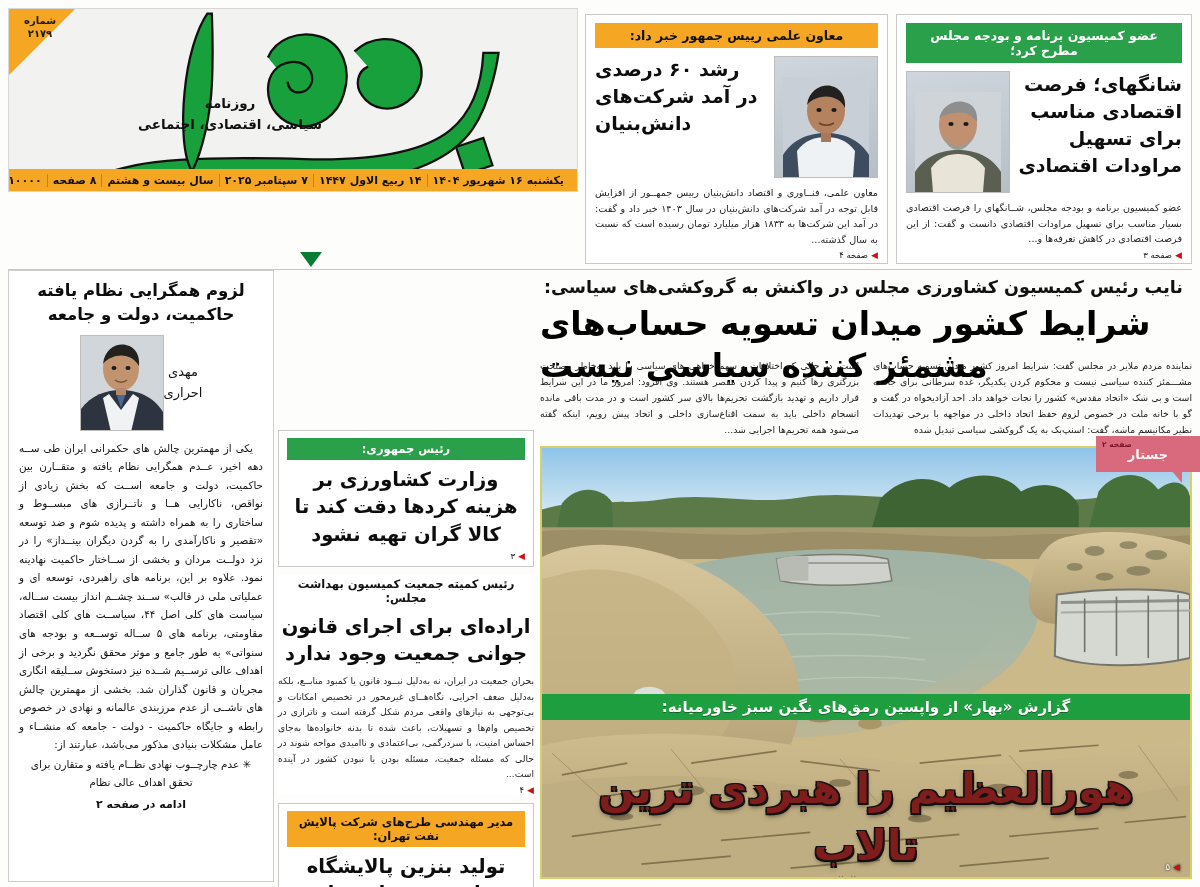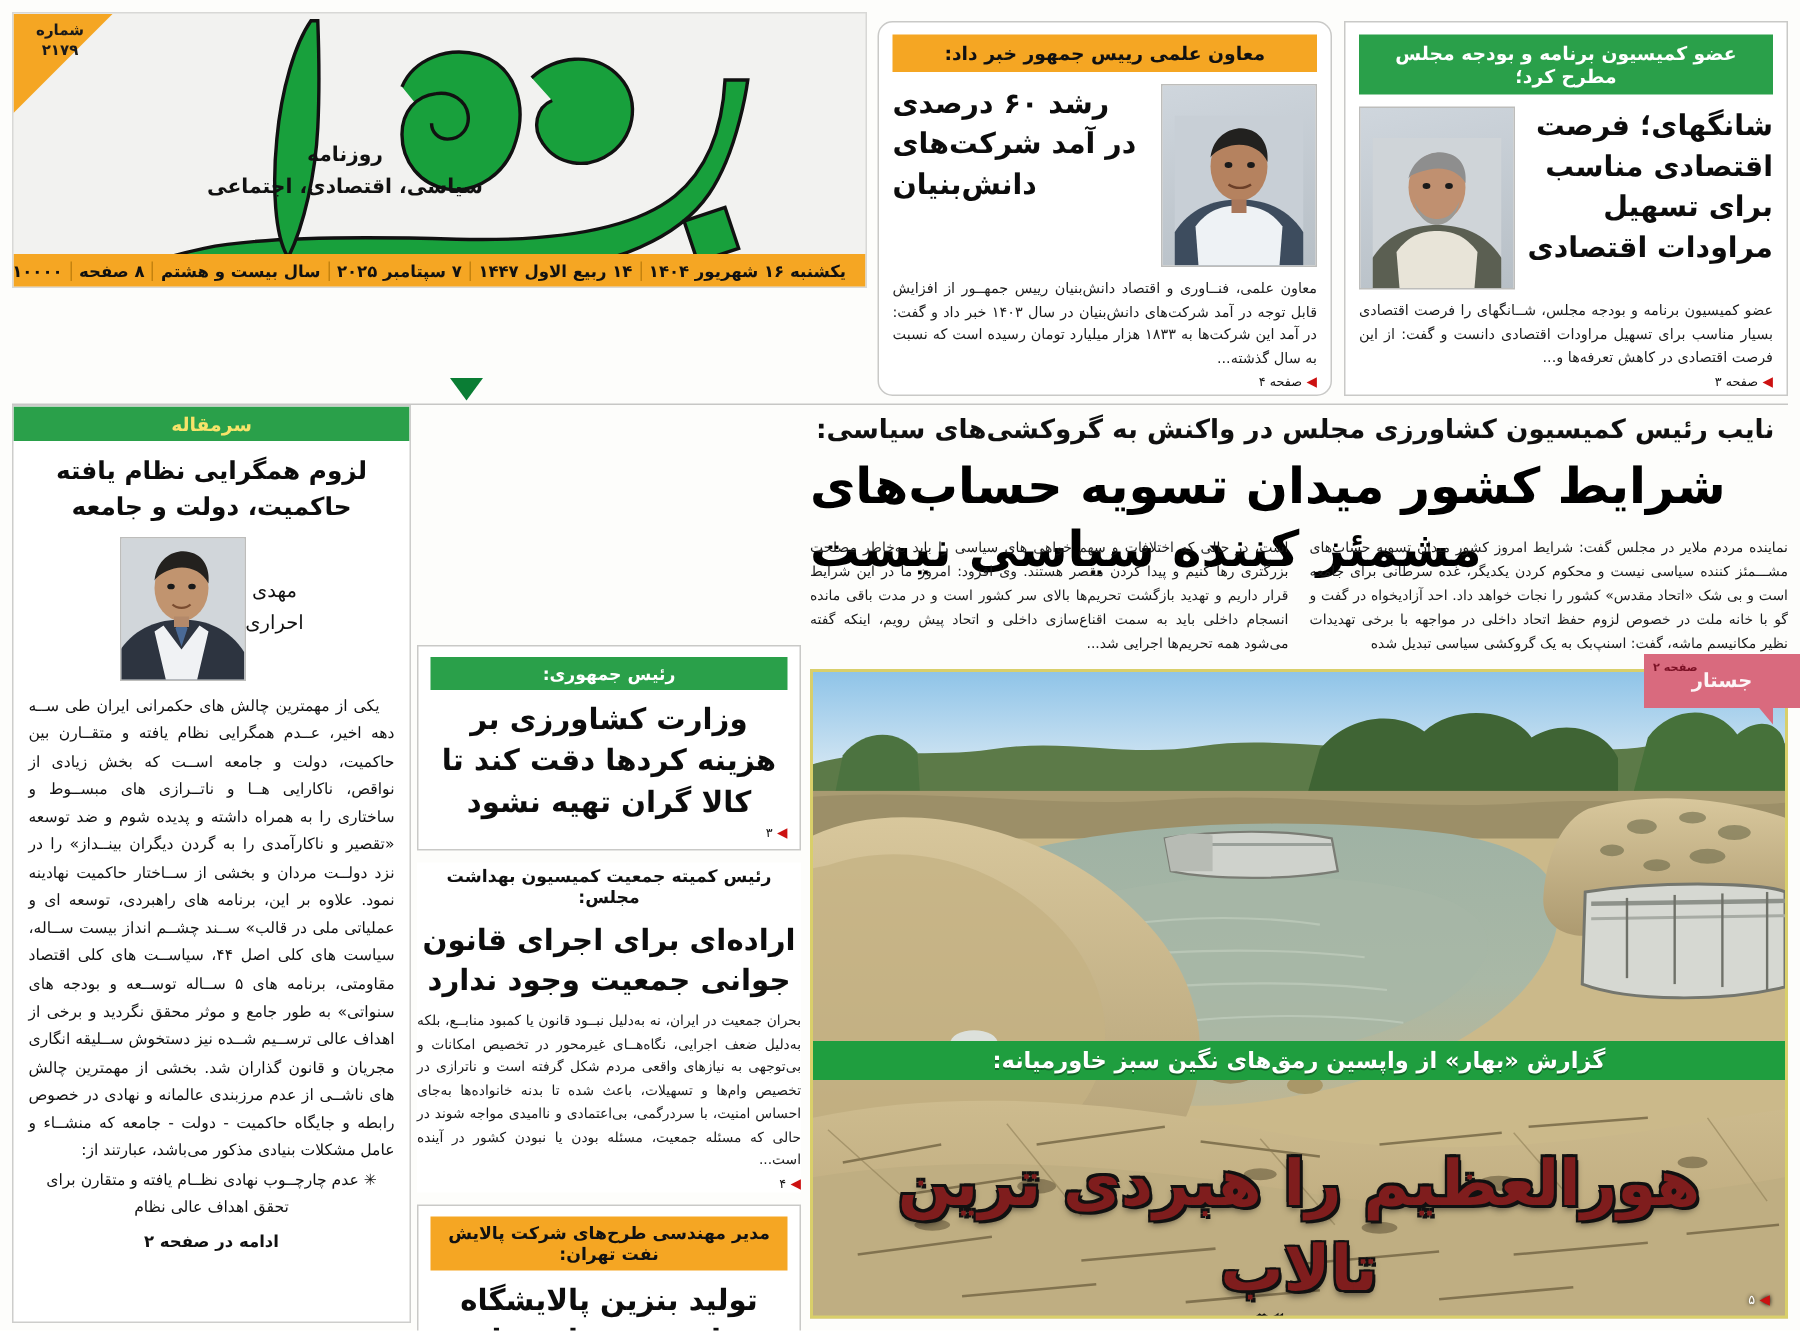--- a/index.html
+++ b/index.html
@@ -68,21 +68,21 @@
     border-top: 15px solid #0a7d34;
     z-index: 9;
   }
 
   
   .topbox {
     position: absolute; top: 14px;
     background: #fff; border: 1px solid #c9c9c7;
     padding: 8px 9px 6px 9px; overflow: hidden;
   }
-  .topbox.b1 { right: 312px; width: 303px; height: 250px; border-radius: 10px; }
+  .topbox.b1 { right: 312px; width: 303px; height: 250px; }
   .topbox.b2 { right: 8px;   width: 296px; height: 250px; }
   .tb-kicker {
     display: block; width: 100%;
     padding: 5px 8px; text-align: center;
     font-size: 12.5px; font-weight: bold; color: #111;
     direction: rtl;
   }
   .tb-kicker.amber { background: #f5a623; }
   .tb-kicker.green { background: #2aa04a; color: #fff; }
   .tb-body { display: flex; gap: 8px; margin-top: 8px; align-items: flex-start; }
@@ -522,21 +522,20 @@
 
     <div class="mid-item boxed">
       <div class="mid-kicker amber">مدیر مهندسی طرح‌های شرکت پالایش نفت تهران:</div>
       <div class="mid-head">تولید بنزین پالایشگاه تهران به ۸ میلیون لیتر می‌رسد</div>
 
     </div>
 
   </div>
 
   <div class="editorial">
-    <div class="ed-tab">سرمقاله</div>
     <div class="ed-title">لزوم همگرایی نظام یافته حاکمیت، دولت و جامعه</div>
     <div class="ed-author-row">
       <div class="ed-author">
         <div>مهدی</div>
         <div>احراری</div>
       </div>
       <div class="ed-photo">
         <svg viewBox="0 0 84 96" width="84" height="96" aria-hidden="true">
           <rect x="0" y="0" width="84" height="96" fill="#d1d6da"></rect>
           <path d="M0 76 C10 60 26 54 42 54 C58 54 74 60 84 76 L84 96 L0 96 Z" fill="#2d3440"></path>

